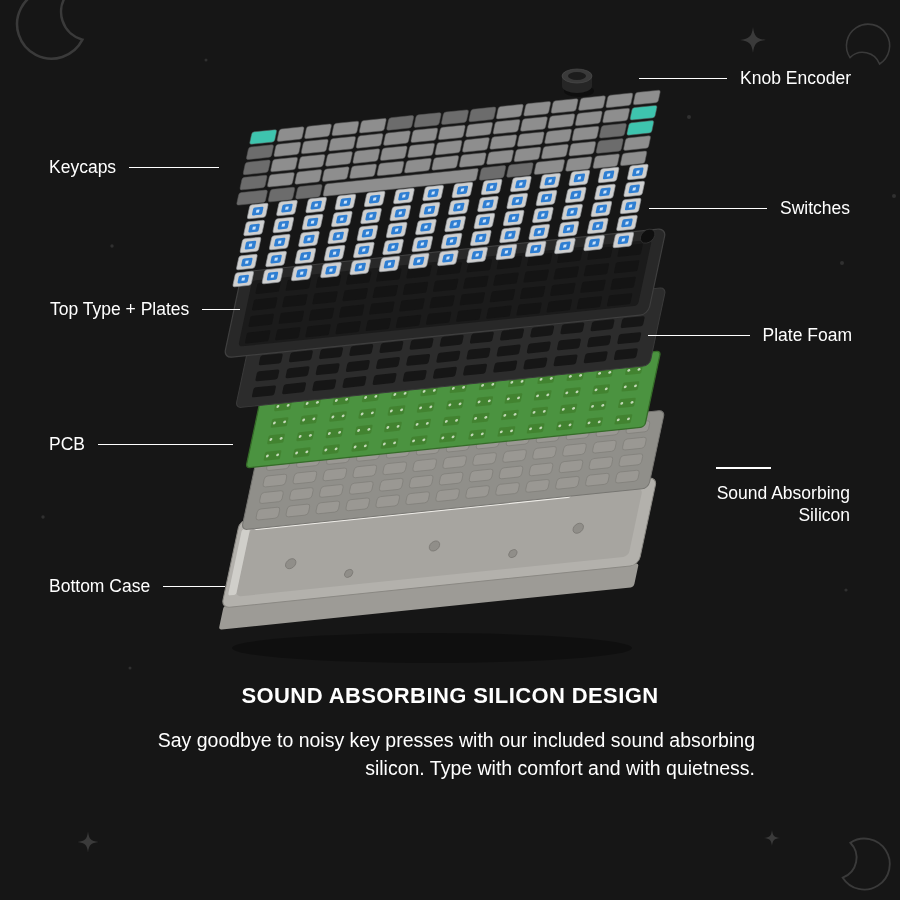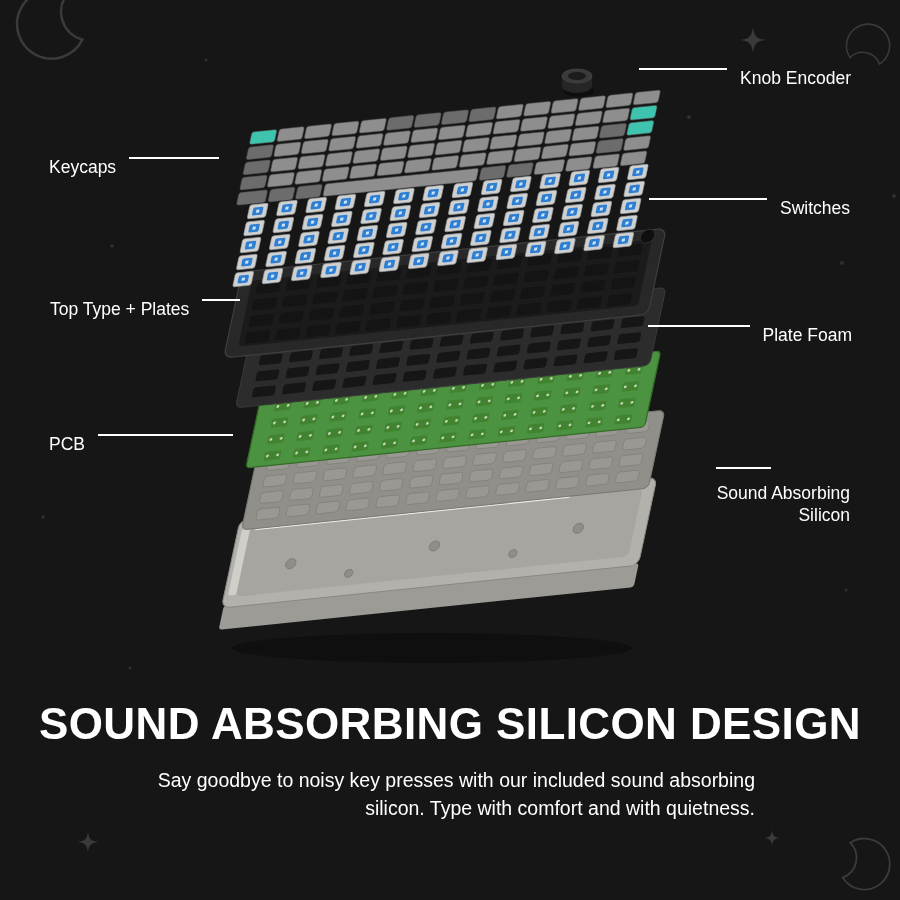--- a/index.html
+++ b/index.html
@@ -4,29 +4,29 @@
 <style>
   html,body{margin:0;padding:0;}
   body{
     width:900px;height:900px;overflow:hidden;
     background:var(--background,#161616);
     font-family:"Liberation Sans",sans-serif;
   }
   .stage{position:relative;width:900px;height:900px;}
   svg.canvas{position:absolute;top:0;left:0;}
 
-  .lrow{position:absolute;display:flex;align-items:flex-start;gap:13px;}
+  .lrow{position:absolute;display:flex;align-items:center;gap:13px;}
   .ltext{color:var(--text,#ffffff);font-size:17.5px;white-space:nowrap;}
   .lline{height:1.5px;background:var(--text,#ffffff);flex:none;}
   .lrow.top-align{align-items:flex-start;flex-direction:column;}
   .lrow.top-align .lline{margin-top:9px;}
   .ltext.wrap2{white-space:normal;width:134px;text-align:right;line-height:1.3;}
 
   .caption{position:absolute;left:0;right:0;top:683px;text-align:center;color:var(--text,#ffffff);}
-  .caption h1{margin:16px;font-size:44px;font-weight:bold;letter-spacing:.4px;}
+  .caption h1{margin:0;font-size:22px;font-weight:bold;letter-spacing:.4px;}
   .caption p{width:610px;margin:17px auto 0;font-size:19.5px;line-height:1.45;font-weight:400;text-align:right;}
 
   .moon{fill:none;stroke:var(--decor-gray,#3a3a3a);stroke-width:2.2;}
   .spark{fill:var(--decor-gray,#3a3a3a);}
   .dot{fill:#303030;}
 </style>
 </head>
 <body>
 
 <div class="stage">
@@ -707,20 +707,24 @@
     <span class="lline" style="width:90px"></span>
   </div>
   <div class="lrow" style="top:299px;left:50px">
     <span class="ltext">Top Type + Plates</span>
     <span class="lline" style="width:38px"></span>
   </div>
   <div class="lrow" style="top:434px;left:49px">
     <span class="ltext">PCB</span>
     <span class="lline" style="width:135px"></span>
   </div>
+  <div class="lrow" style="top:576px;left:49px">
+    <span class="ltext">Bottom Case</span>
+    <span class="lline" style="width:62px"></span>
+  </div>
 
   <div class="lrow" style="top:68px;right:49px">
     <span class="lline" style="width:88px"></span>
     <span class="ltext">Knob Encoder</span>
   </div>
   <div class="lrow" style="top:325px;right:48px">
     <span class="lline" style="width:102px"></span>
     <span class="ltext">Plate Foam</span>
   </div>
   <div class="lrow" style="top:198px;right:50px">

